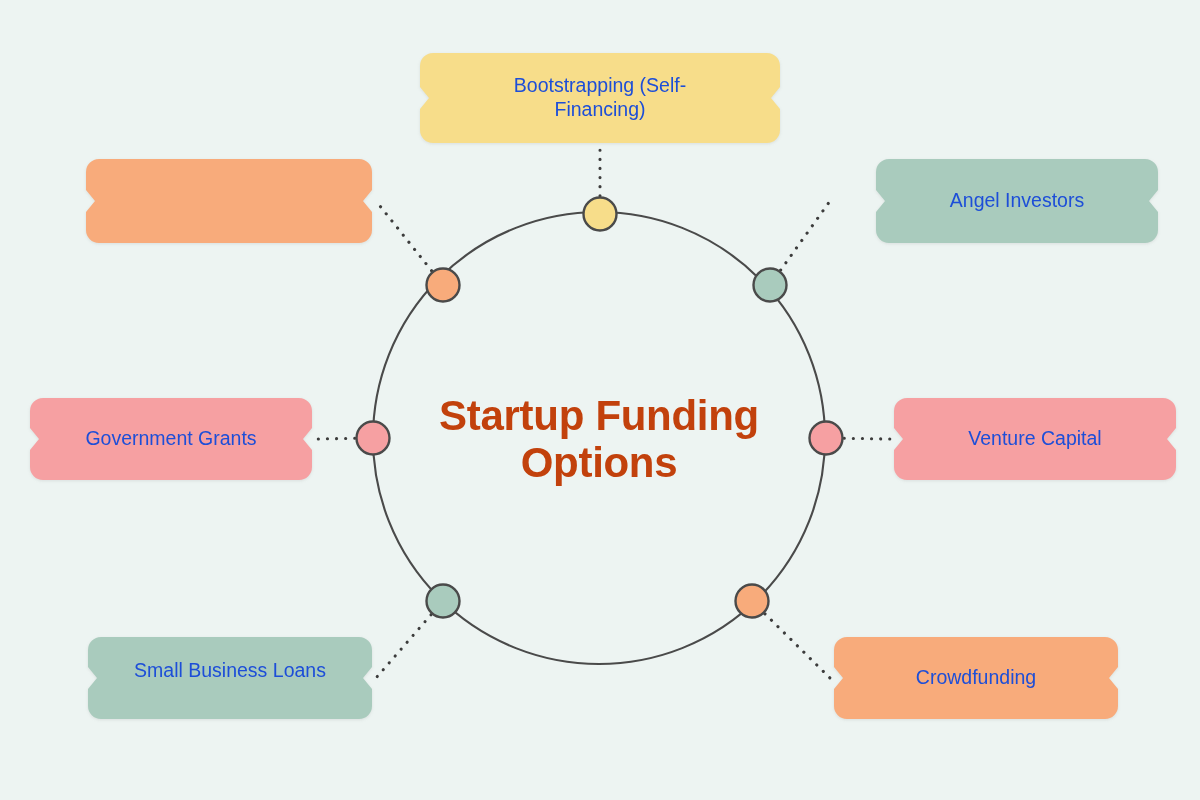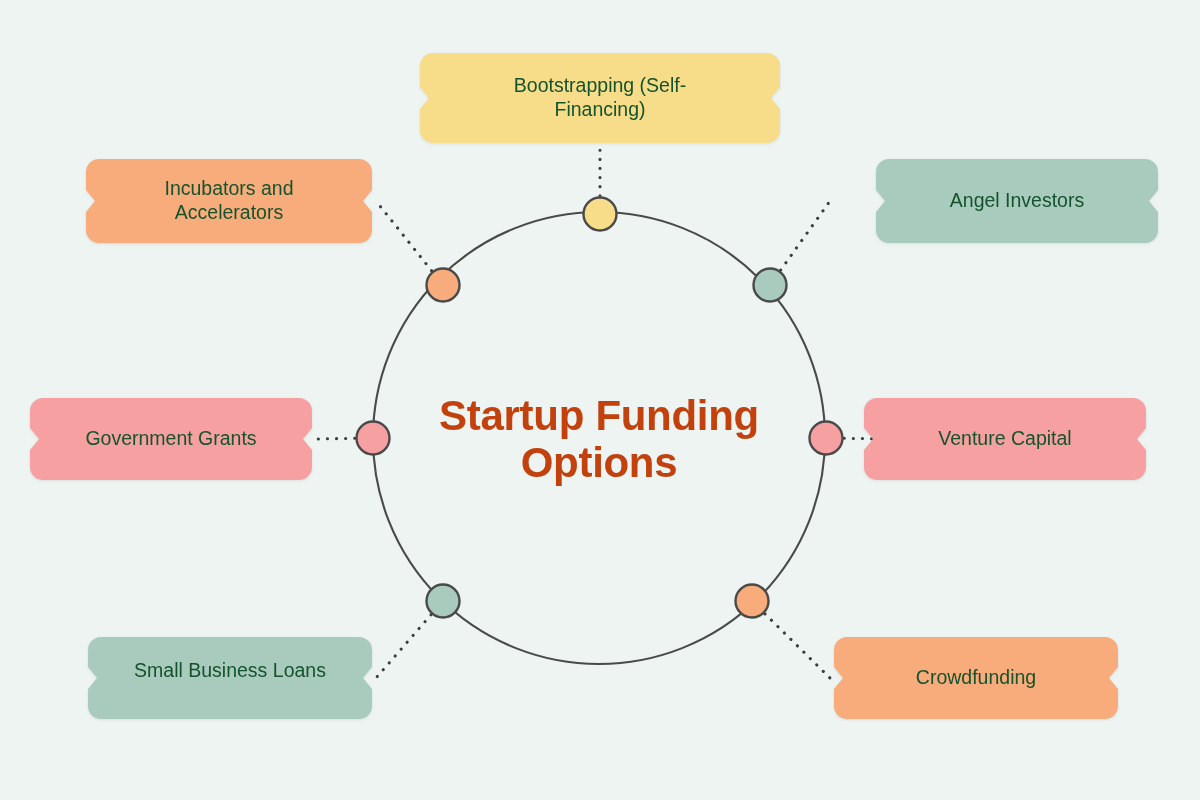--- a/index.html
+++ b/index.html
@@ -43,21 +43,21 @@
   }
   
   .node-label {
     position: absolute;
     display: flex;
     align-items: center;
     justify-content: center;
     text-align: center;
     font-size: 19.5px;
     line-height: 1.22;
-    color: #14532d;
+    color: #1d4ed8;
     padding: 0 18px;
     box-sizing: border-box;
     filter: drop-shadow(0 1px 1.5px rgba(90,90,90,0.13));
   }
   .node-label .label-text {
     position: relative;
     z-index: 2;
     white-space: pre-line;
   }
 </style>
@@ -91,36 +91,34 @@
         <svg viewBox="0 0 360 90" width="360" height="90" style="position: absolute; left: 0px; top: 0px; z-index: 1;">
           <path d="M 13 0 H 347 A 13 13 0 0 1 360 13 V 34 L 351 45 L 360 56 V 77 A 13 13 0 0 1 347 90 H 13 A 13 13 0 0 1 0 77 V 56 L 9 45 L 0 34 V 13 A 13 13 0 0 1 13 0 Z" fill="#f7dd8a"></path>
         </svg>
         <span class="label-text">Bootstrapping (Self-
 Financing)</span>
       </div>
       <div class="node-label" style="left: 86px; top: 159px; width: 286px; height: 84px;">
         <svg viewBox="0 0 286 84" width="286" height="84" style="position: absolute; left: 0px; top: 0px; z-index: 1;">
           <path d="M 13 0 H 273 A 13 13 0 0 1 286 13 V 31 L 277 42 L 286 53 V 71 A 13 13 0 0 1 273 84 H 13 A 13 13 0 0 1 0 71 V 53 L 9 42 L 0 31 V 13 A 13 13 0 0 1 13 0 Z" fill="#f8ab7b"></path>
         </svg>
-        <span class="label-text">Incubators and
-Accelerators</span>
       </div>
       <div class="node-label" style="left: 876px; top: 159px; width: 282px; height: 84px;">
         <svg viewBox="0 0 282 84" width="282" height="84" style="position: absolute; left: 0px; top: 0px; z-index: 1;">
           <path d="M 13 0 H 269 A 13 13 0 0 1 282 13 V 31 L 273 42 L 282 53 V 71 A 13 13 0 0 1 269 84 H 13 A 13 13 0 0 1 0 71 V 53 L 9 42 L 0 31 V 13 A 13 13 0 0 1 13 0 Z" fill="#a9cbbd"></path>
         </svg>
         <span class="label-text">Angel Investors</span>
       </div>
       <div class="node-label" style="left: 30px; top: 398px; width: 282px; height: 82px;">
         <svg viewBox="0 0 282 82" width="282" height="82" style="position: absolute; left: 0px; top: 0px; z-index: 1;">
           <path d="M 13 0 H 269 A 13 13 0 0 1 282 13 V 30 L 273 41 L 282 52 V 69 A 13 13 0 0 1 269 82 H 13 A 13 13 0 0 1 0 69 V 52 L 9 41 L 0 30 V 13 A 13 13 0 0 1 13 0 Z" fill="#f6a0a2"></path>
         </svg>
         <span class="label-text">Government Grants</span>
       </div>
-      <div class="node-label" style="left: 864px; top: 398px; width: 282px; height: 82px;">
+      <div class="node-label" style="left: 894px; top: 398px; width: 282px; height: 82px;">
         <svg viewBox="0 0 282 82" width="282" height="82" style="position: absolute; left: 0px; top: 0px; z-index: 1;">
           <path d="M 13 0 H 269 A 13 13 0 0 1 282 13 V 30 L 273 41 L 282 52 V 69 A 13 13 0 0 1 269 82 H 13 A 13 13 0 0 1 0 69 V 52 L 9 41 L 0 30 V 13 A 13 13 0 0 1 13 0 Z" fill="#f6a0a2"></path>
         </svg>
         <span class="label-text">Venture Capital</span>
       </div>
       <div class="node-label" style="left: 88px; top: 637px; width: 284px; height: 67px;">
         <svg viewBox="0 0 284 82" width="284" height="82" style="position: absolute; left: 0px; top: 0px; z-index: 1;">
           <path d="M 13 0 H 271 A 13 13 0 0 1 284 13 V 30 L 275 41 L 284 52 V 69 A 13 13 0 0 1 271 82 H 13 A 13 13 0 0 1 0 69 V 52 L 9 41 L 0 30 V 13 A 13 13 0 0 1 13 0 Z" fill="#a9cbbd"></path>
         </svg>
         <span class="label-text">Small Business Loans</span>

